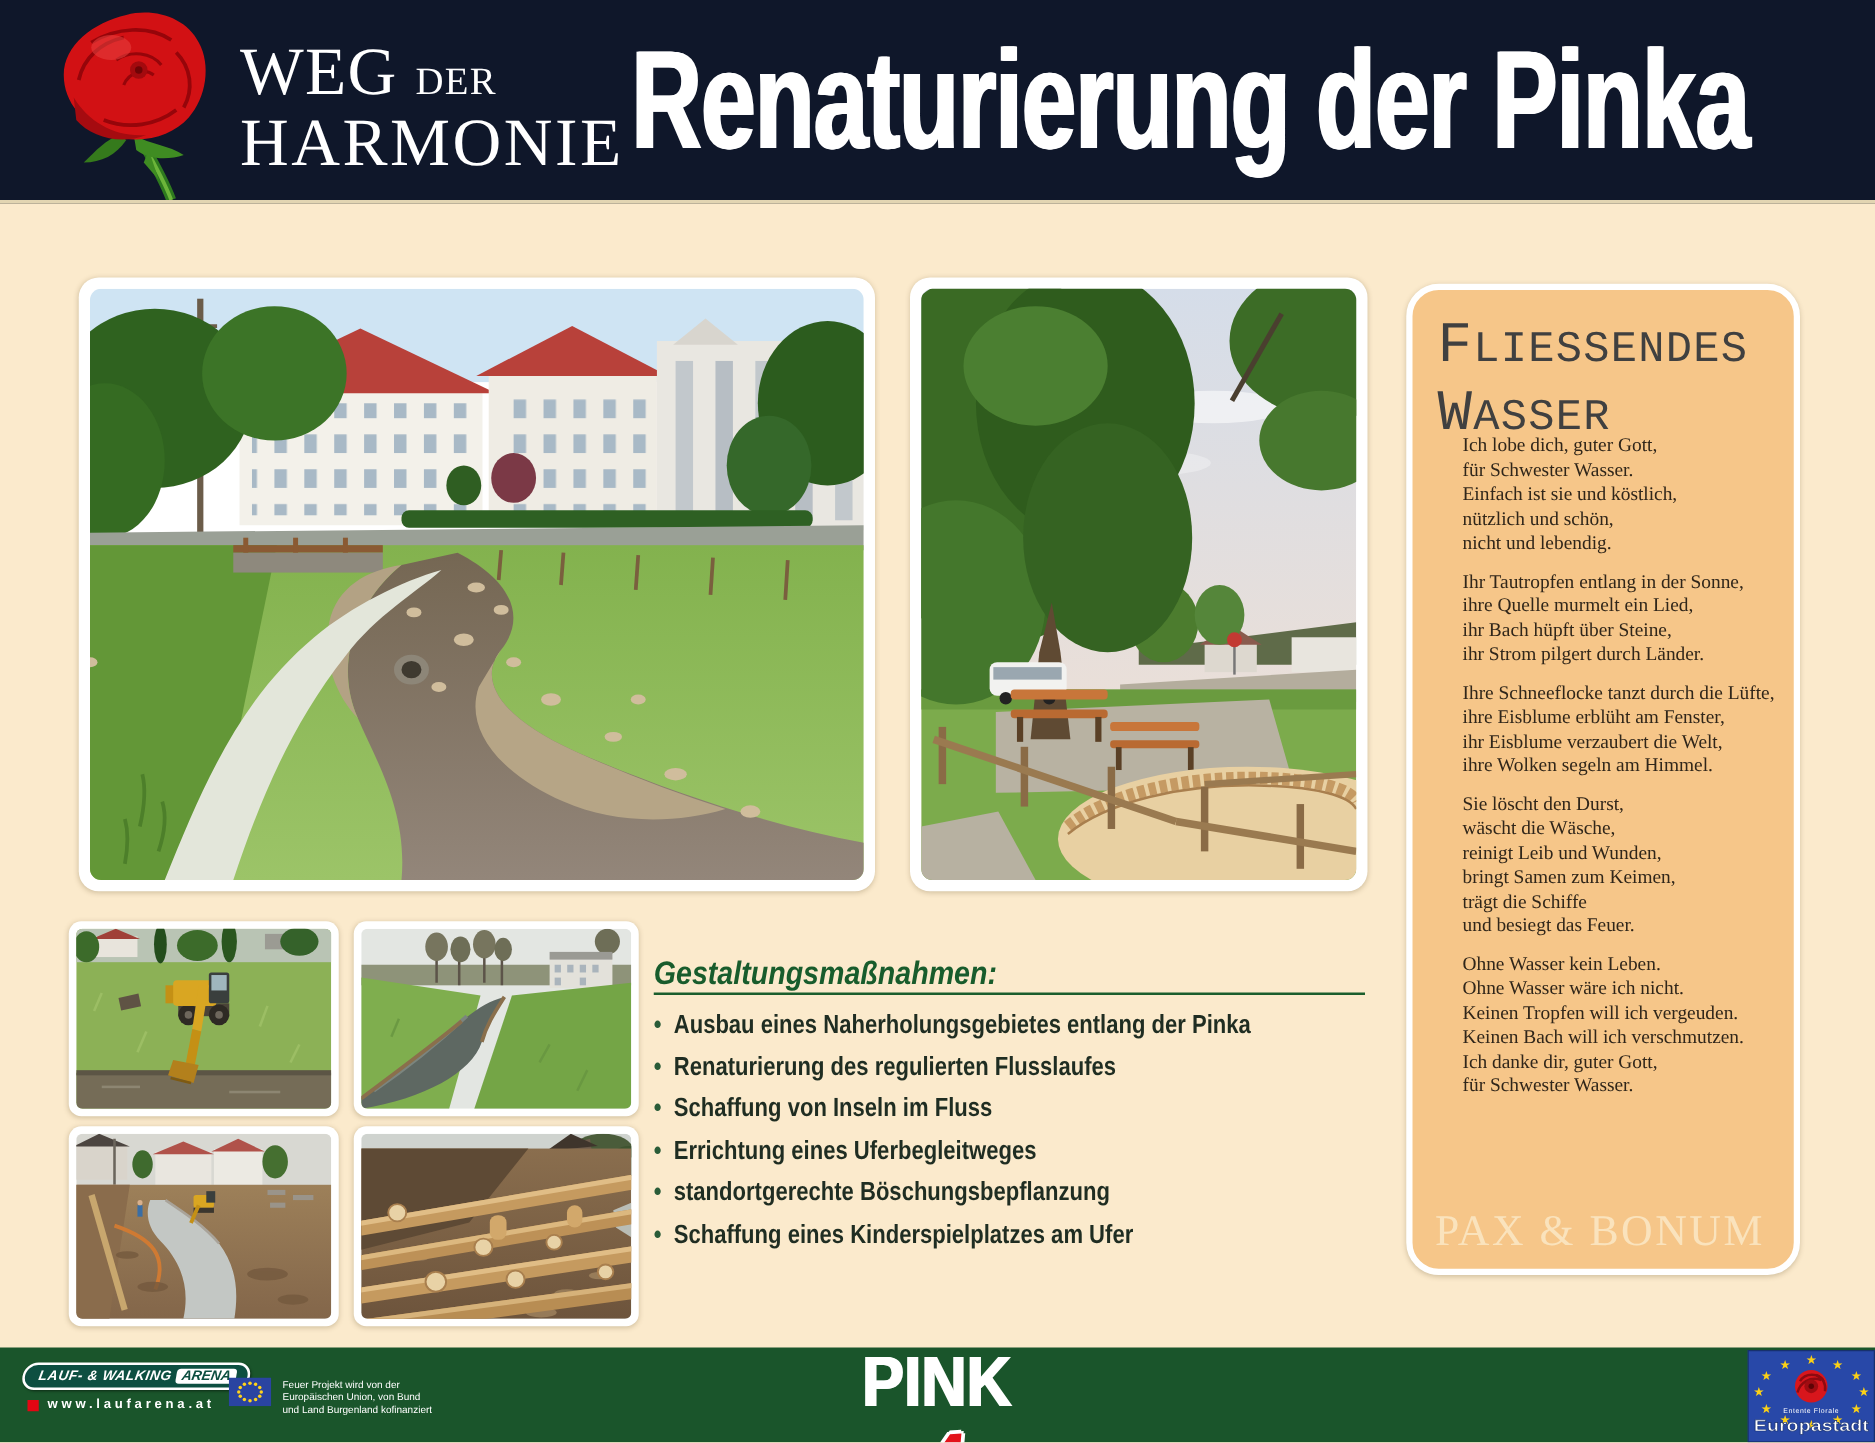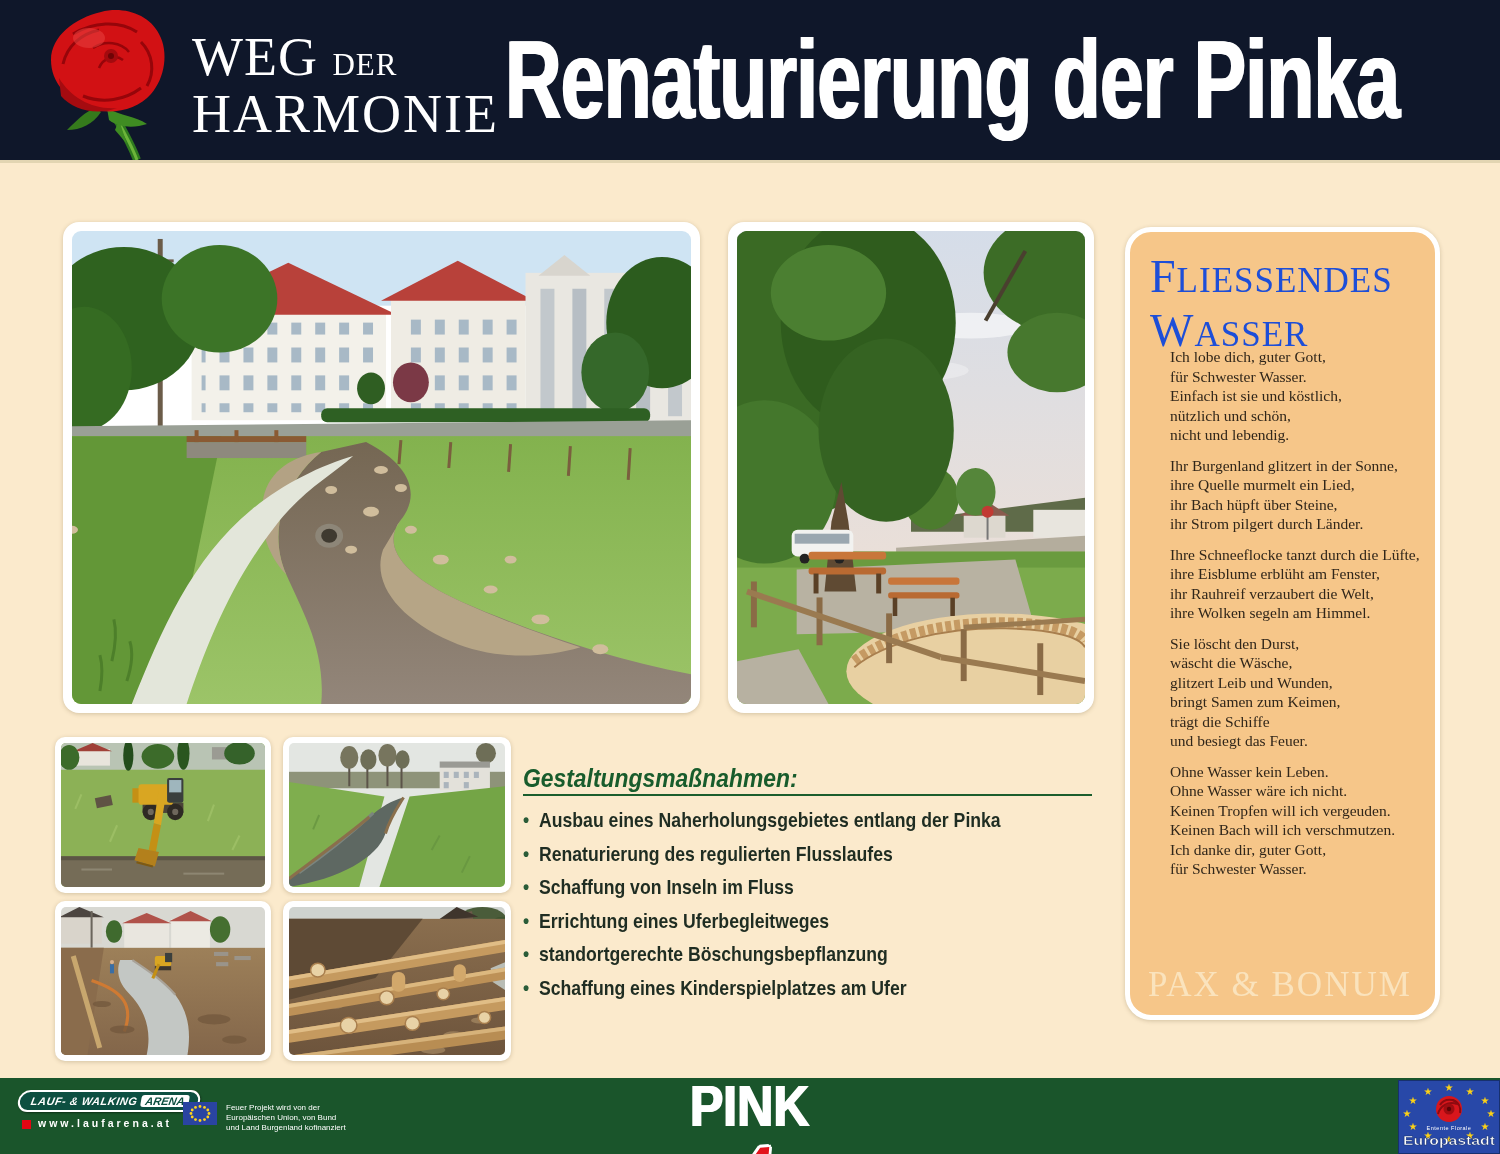--- a/index.html
+++ b/index.html
@@ -38,21 +38,21 @@
   .measures-title span{display:inline-block;font-size:26px;font-weight:bold;font-style:italic;
      color:#185c2c;transform:scaleX(0.88);transform-origin:0 50%;white-space:nowrap;}
   .measures-list{margin-top:12px;}
   .measure-item{font-size:21px;font-weight:bold;color:#1f2d22;white-space:nowrap;
      transform:scaleX(0.84);transform-origin:0 50%;margin-bottom:9.5px;}
   .measure-item::before{content:"\2022\00a0\00a0";color:#2a5c38;}
 
   
   .poem-card{position:absolute;left:1125px;top:227px;width:315px;height:793px;background:#f6c689;
      border:5px solid #fff;border-radius:26px;box-shadow:0 1px 4px rgba(90,70,30,.25);}
-  .panel-title{position:absolute;left:20px;top:18px;color:#1d4ed8;font-family:Liberation Serif, serif;
+  .panel-title{position:absolute;left:20px;top:18px;color:#404040;font-family:Liberation Mono, monospace;
      line-height:1.18;letter-spacing:1px;}
   .panel-title div{font-size:35px;}
   .panel-title div::first-letter{font-size:46px;}
   .poem{position:absolute;left:40px;top:115px;right:8px;}
   .poem-line{font-family:"Liberation Serif",serif;font-size:15.5px;line-height:19.5px;color:#30261a;
      white-space:nowrap;}
   .poem-line.gap{height:11px;}
   .pax{position:absolute;left:18px;bottom:10px;font-family:"Liberation Serif",serif;font-size:35px;
      color:#fae3bd;letter-spacing:2px;white-space:nowrap;}
 
@@ -463,33 +463,33 @@
       <div>WASSER</div>
     </div>
     <div class="poem">
 
     <div class="poem-line">Ich lobe dich, guter Gott,</div>
         <div class="poem-line">für Schwester Wasser.</div>
         <div class="poem-line">Einfach ist sie und köstlich,</div>
         <div class="poem-line">nützlich und schön,</div>
         <div class="poem-line">nicht und lebendig.</div>
         <div class="poem-line gap"></div>
-        <div class="poem-line">Ihr Burgenland glitzert in der Sonne,</div>
+        <div class="poem-line">Ihr Tautropfen entlang in der Sonne,</div>
         <div class="poem-line">ihre Quelle murmelt ein Lied,</div>
         <div class="poem-line">ihr Bach hüpft über Steine,</div>
         <div class="poem-line">ihr Strom pilgert durch Länder.</div>
         <div class="poem-line gap"></div>
         <div class="poem-line">Ihre Schneeflocke tanzt durch die Lüfte,</div>
         <div class="poem-line">ihre Eisblume erblüht am Fenster,</div>
-        <div class="poem-line">ihr Rauhreif verzaubert die Welt,</div>
+        <div class="poem-line">ihr Eisblume verzaubert die Welt,</div>
         <div class="poem-line">ihre Wolken segeln am Himmel.</div>
         <div class="poem-line gap"></div>
         <div class="poem-line">Sie löscht den Durst,</div>
         <div class="poem-line">wäscht die Wäsche,</div>
-        <div class="poem-line">glitzert Leib und Wunden,</div>
+        <div class="poem-line">reinigt Leib und Wunden,</div>
         <div class="poem-line">bringt Samen zum Keimen,</div>
         <div class="poem-line">trägt die Schiffe</div>
         <div class="poem-line">und besiegt das Feuer.</div>
         <div class="poem-line gap"></div>
         <div class="poem-line">Ohne Wasser kein Leben.</div>
         <div class="poem-line">Ohne Wasser wäre ich nicht.</div>
         <div class="poem-line">Keinen Tropfen will ich vergeuden.</div>
         <div class="poem-line">Keinen Bach will ich verschmutzen.</div>
         <div class="poem-line">Ich danke dir, guter Gott,</div>
         <div class="poem-line">für Schwester Wasser.</div>

